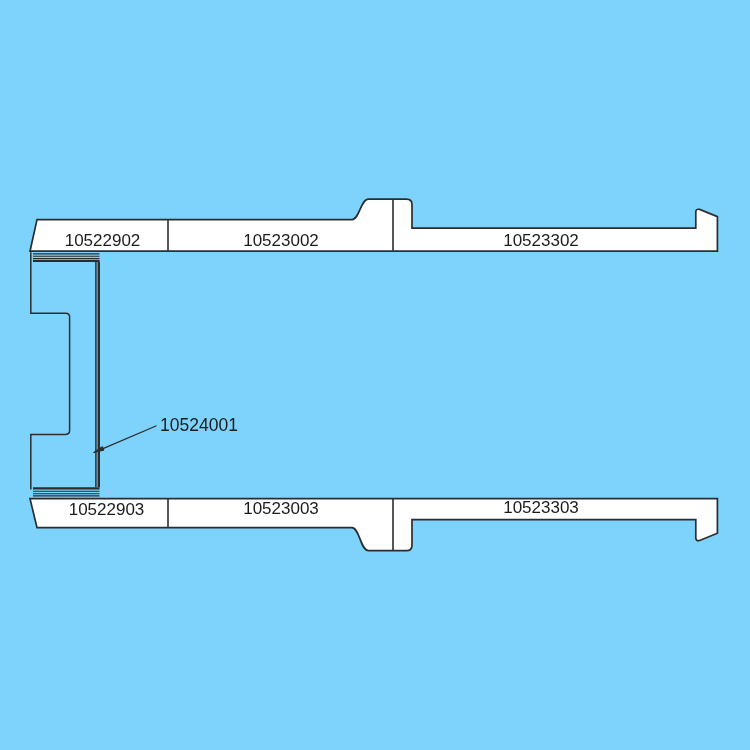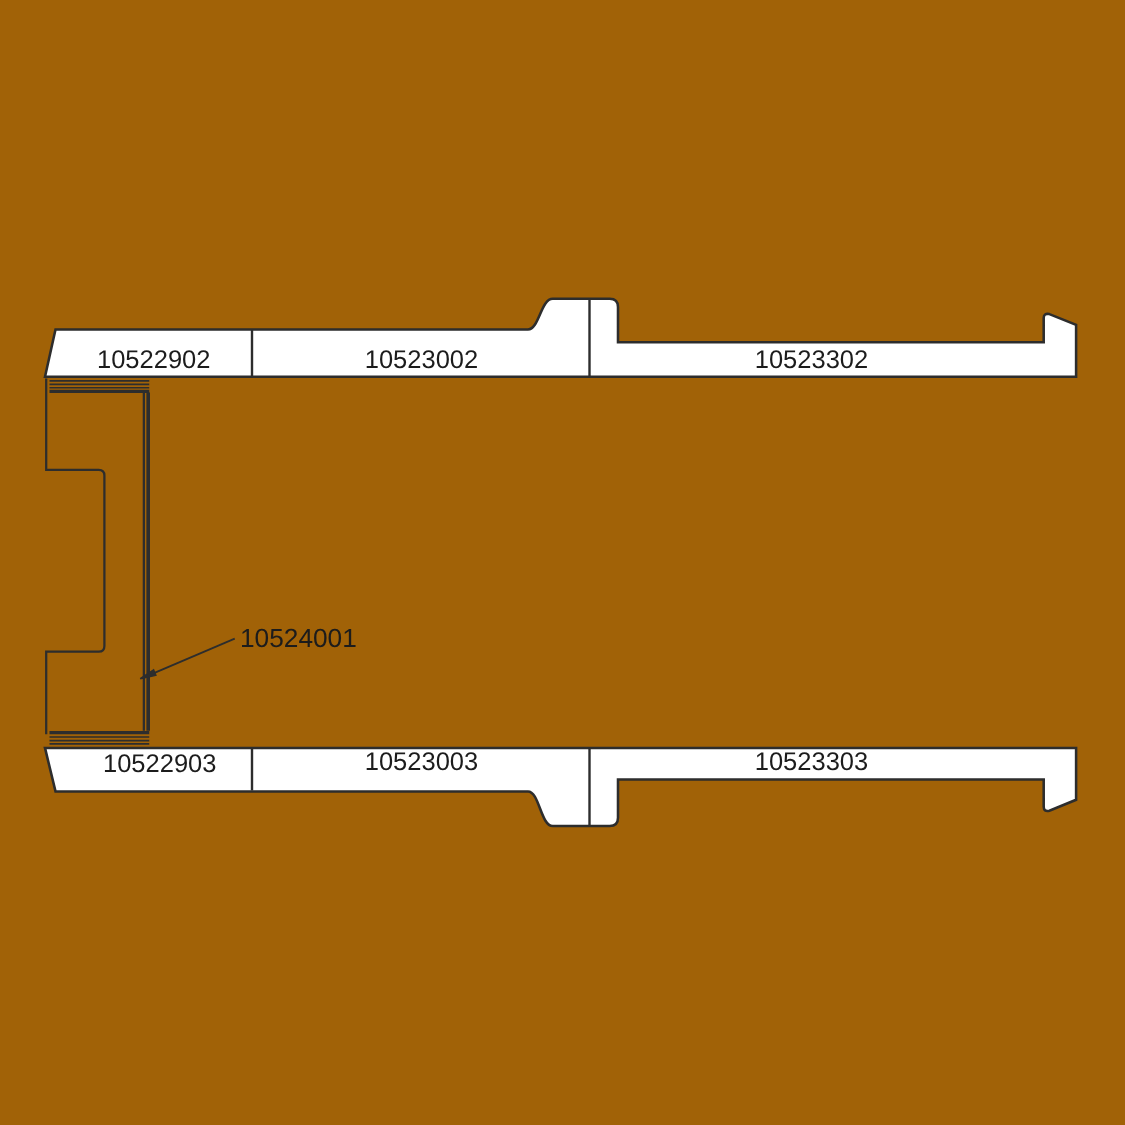--- a/index.html
+++ b/index.html
@@ -8,21 +8,21 @@
     background: #ffffff;
     width: 750px;
     height: 750px;
     overflow: hidden;
     font-family: "Liberation Sans", sans-serif;
   }
   .stage {
     position: relative;
     width: 750px;
     height: 750px;
-    background: #a16207;
+    background: #7dd3fc;
   }
   svg { display: block; }
   text {
     font-family: "Liberation Sans", sans-serif;
     letter-spacing: 0px;
   }
 </style>
 </head>
 <body>
 

